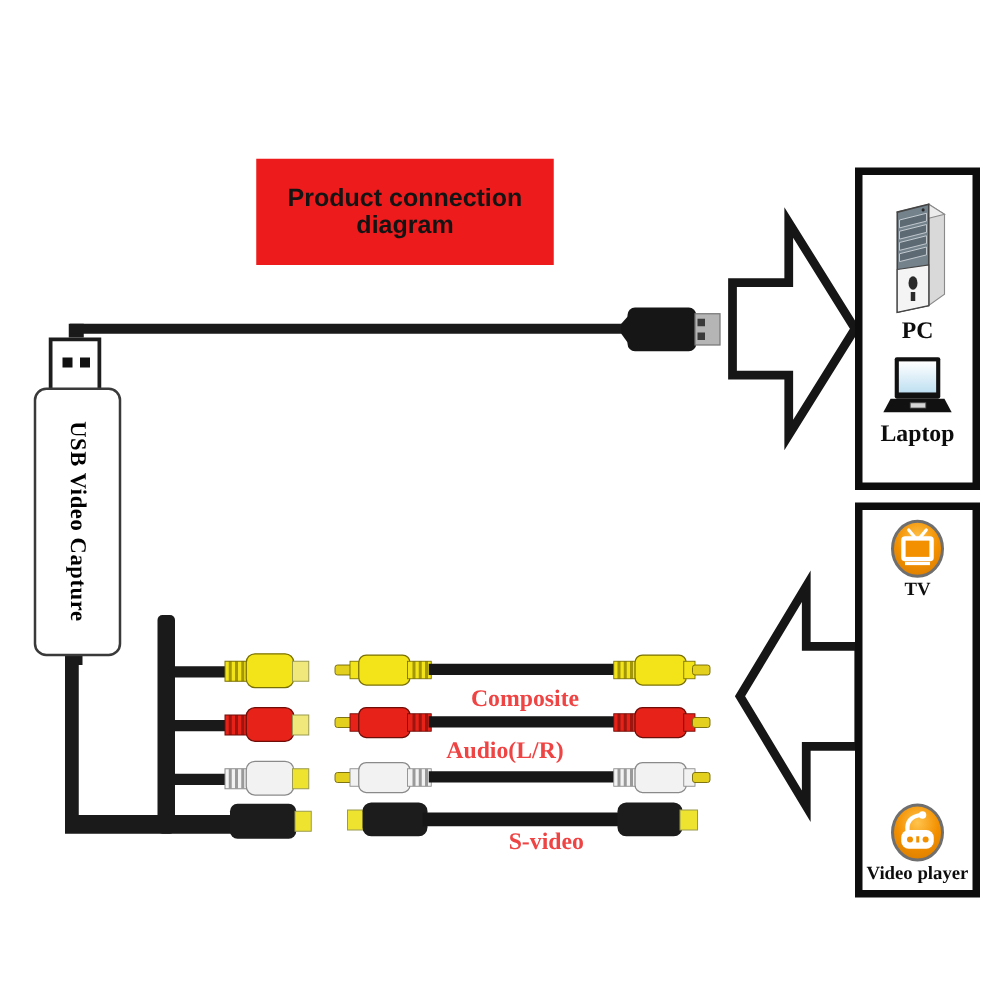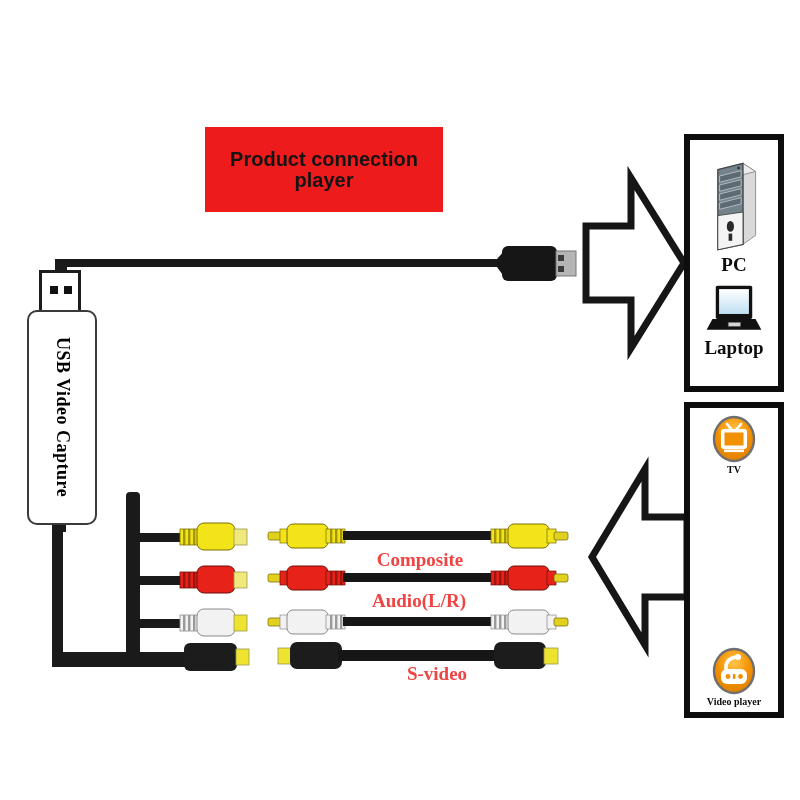--- a/index.html
+++ b/index.html
@@ -22,35 +22,35 @@
     background:#fff;border:2.5px solid #3a3a3a;border-radius:10px;box-sizing:border-box;
     z-index:3;display:flex;align-items:center;justify-content:center;}
   .usb-device span{writing-mode:vertical-rl;font-family:"Liberation Serif",serif;
     font-weight:bold;font-size:18px;color:#000;letter-spacing:.5px;white-space:nowrap;}
 
   
   .cable-label{position:absolute;transform:translateX(-50%);z-index:2;
     font-family:"Liberation Serif",serif;font-weight:bold;font-size:19px;color:#ef4444;
     white-space:nowrap;}
   .lbl-composite{left:420px;top:549px;}
-  .lbl-audio{left:419px;top:590px;}
+  .lbl-audio{left:404px;top:590px;}
   .lbl-svideo{left:413px;top:663px;margin-left:24px;}
 
   
   .frame{position:absolute;left:684px;width:100px;border:6px solid #0d0d0d;
     background:#fff;box-sizing:border-box;z-index:2;display:flex;flex-direction:column;
     align-items:center;}
   .pc-box{top:134px;height:258px;justify-content:flex-start;padding-top:14px;}
   .devices-box{top:402px;height:316px;justify-content:space-between;
     padding:7px 0 5px 0;}
   .frame .lbl{font-family:"Liberation Serif",serif;font-weight:bold;color:#0d0d0d;
     line-height:1;white-space:nowrap;}
   .pc-box .lbl{font-size:19px;margin-top:3px;}
   .dev-item{display:flex;flex-direction:column;align-items:center;}
-  .dev-item .lbl{font-size:10px;margin-top:2px;}
+  .dev-item .lbl{font-size:15px;margin-top:2px;}
 </style>
 </head>
 <body>
 
 <div class="stage">
 
   <svg class="harness" width="800" height="800" viewBox="0 0 800 800">
     <defs>
       <radialGradient id="og" cx="50%" cy="32%" r="75%">
         <stop offset="0" stop-color="#ffc44d"></stop>
@@ -172,21 +172,21 @@
       <rect x="278" y="648" width="14" height="16" fill="#eee32f" stroke="#9a9a50" stroke-width=".8"></rect>
       <rect x="290" y="642" width="52" height="27" rx="7" fill="#1c1c1c"></rect>
       <rect x="338" y="650" width="158" height="11" fill="#161616"></rect>
       <rect x="494" y="642" width="52" height="27" rx="7" fill="#1c1c1c"></rect>
       <rect x="544" y="648" width="14" height="16" fill="#eee32f" stroke="#9a9a50" stroke-width=".8"></rect>
     </g>
   </svg>
 
   <div class="title-box">
     <div>Product connection</div>
-    <div>player</div>
+    <div>diagram</div>
   </div>
 
   <div class="usb-connector">
     <span class="sq sq1"></span>
     <span class="sq sq2"></span>
   </div>
   <div class="usb-device">
     <span>USB Video Capture</span>
   </div>
 

